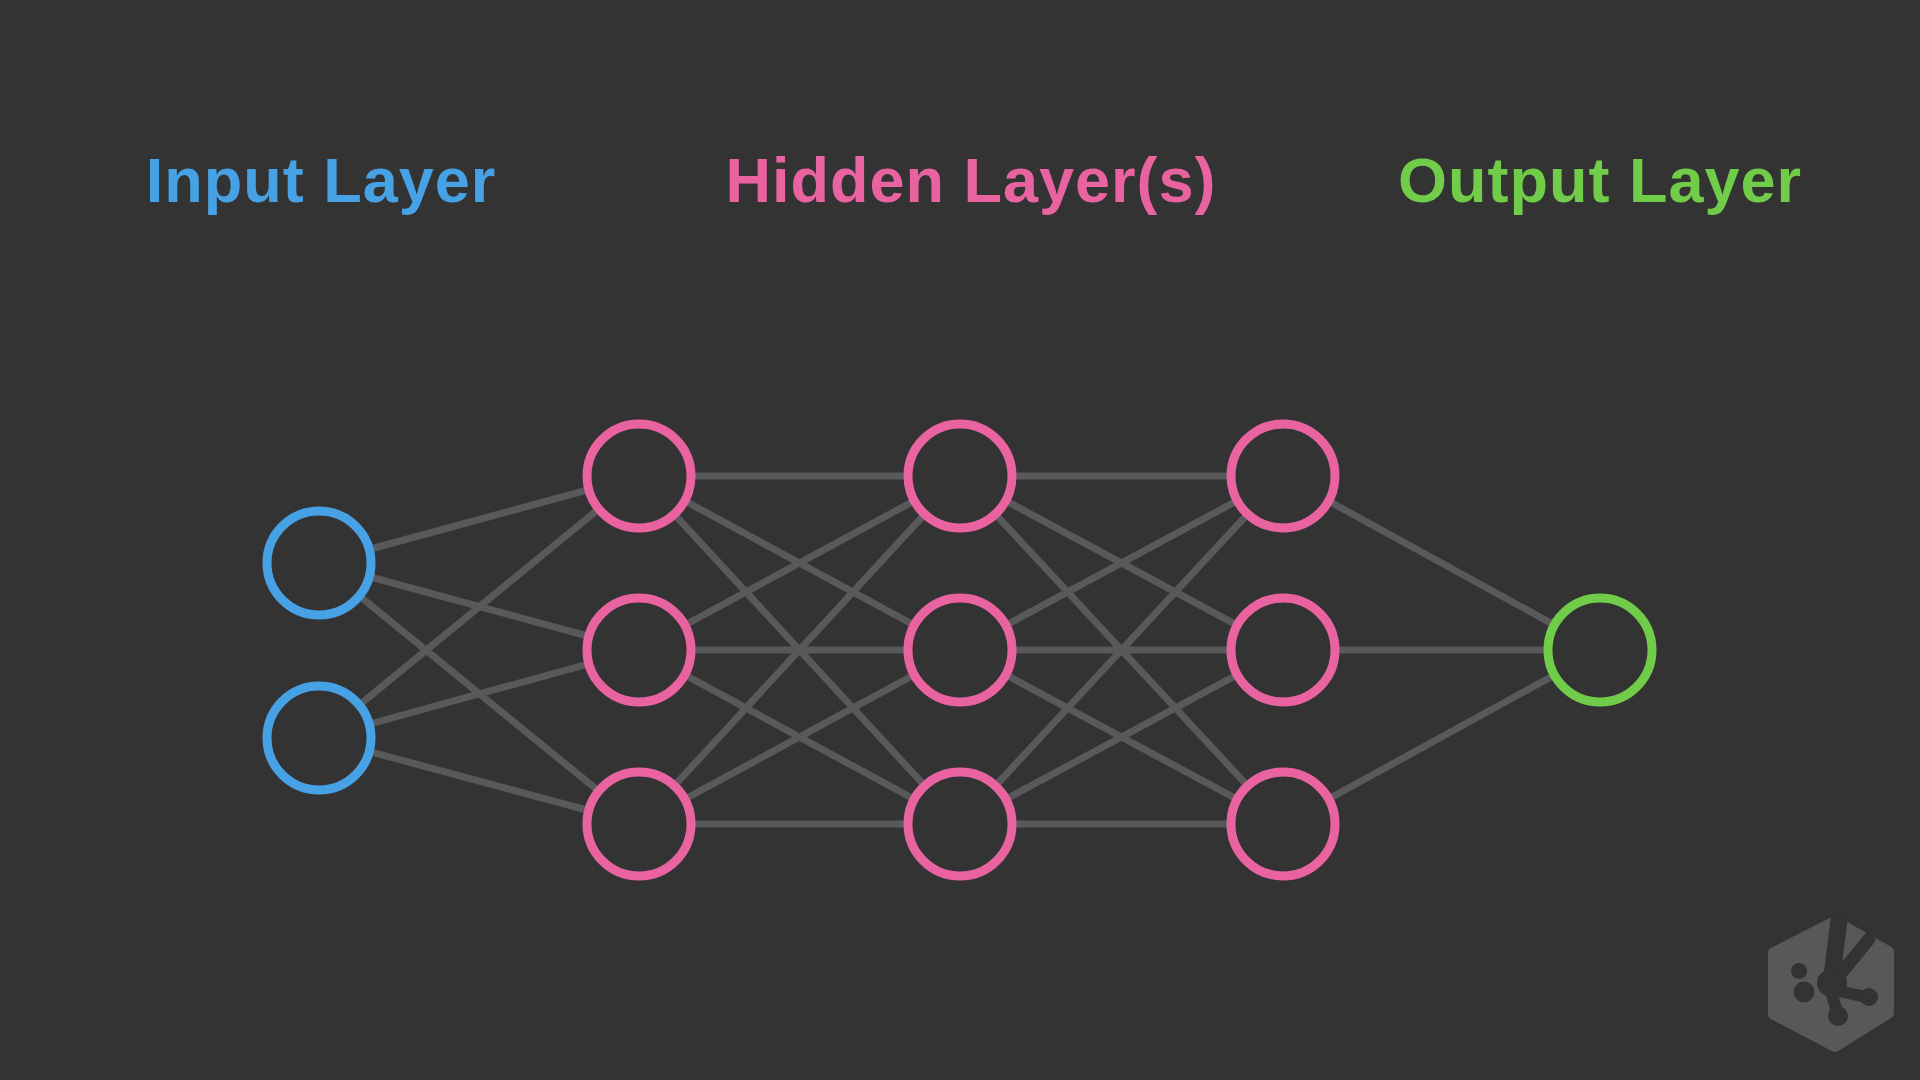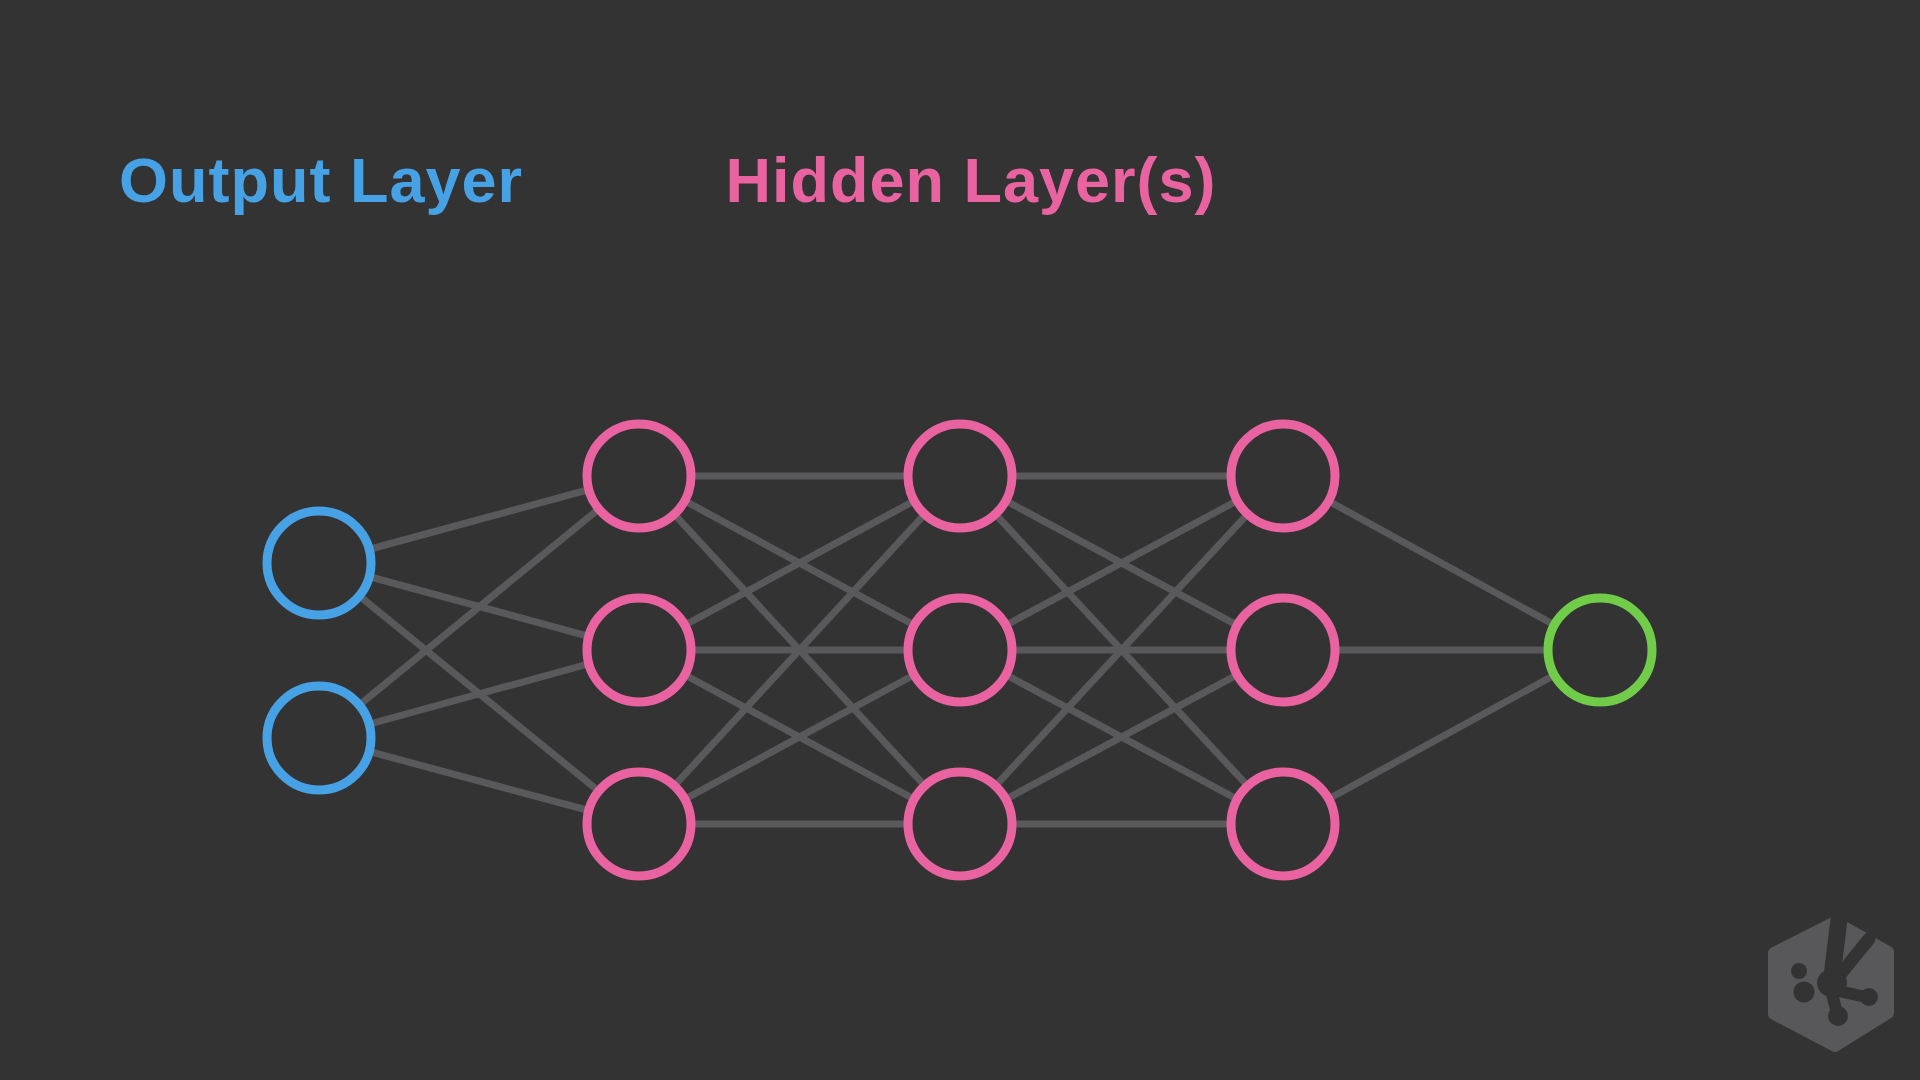--- a/index.html
+++ b/index.html
@@ -33,24 +33,25 @@
     position: absolute;
     left: 1766px;
     top: 912px;
   }
 </style>
 </head>
 <body>
 
 <div class="stage" style="background: rgb(51, 51, 51);">
 
-  <div class="layer-label" style="left: 321px; top: 180px; color: rgb(71, 161, 229);">Output Layer</div>
+  <div class="layer-label" style="left: 321px; top: 180px; color: rgb(71, 161, 229);">Input Layer</div>
 
   <div class="layer-label" style="left: 971px; top: 180px; color: rgb(234, 99, 161); text-align: center;">Hidden Layer(s)</div>
 
+  <div class="layer-label" style="left: 1600px; top: 180px; color: rgb(112, 204, 73);">Output Layer</div>
 
   <svg class="net-svg" width="1920" height="1080" viewBox="0 0 1920 1080">
     <g>
         <line x1="319" y1="563" x2="639" y2="476" stroke="#59595b" stroke-width="7"></line>
         <line x1="319" y1="563" x2="639" y2="650" stroke="#59595b" stroke-width="7"></line>
         <line x1="319" y1="563" x2="639" y2="824" stroke="#59595b" stroke-width="7"></line>
         <line x1="319" y1="738" x2="639" y2="476" stroke="#59595b" stroke-width="7"></line>
         <line x1="319" y1="738" x2="639" y2="650" stroke="#59595b" stroke-width="7"></line>
         <line x1="319" y1="738" x2="639" y2="824" stroke="#59595b" stroke-width="7"></line>
         <line x1="639" y1="476" x2="960" y2="476" stroke="#59595b" stroke-width="7"></line>

